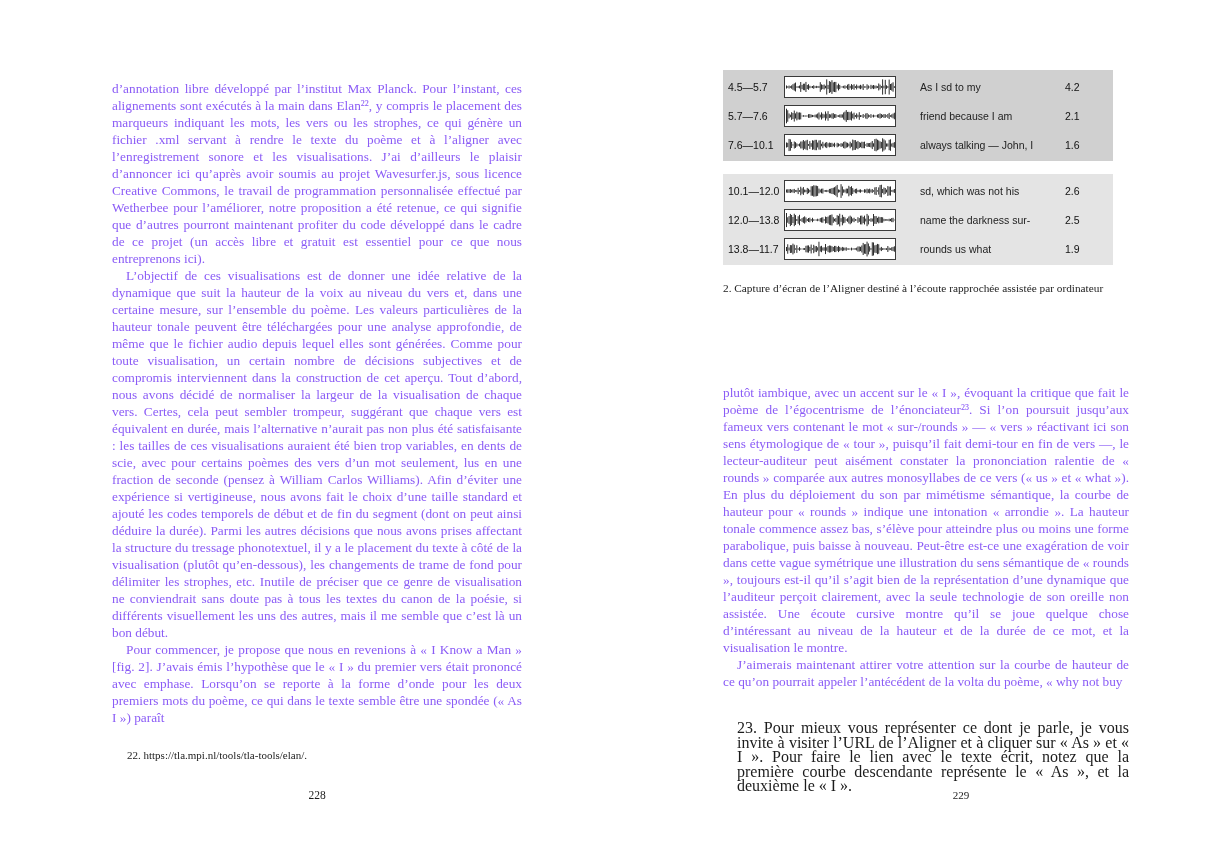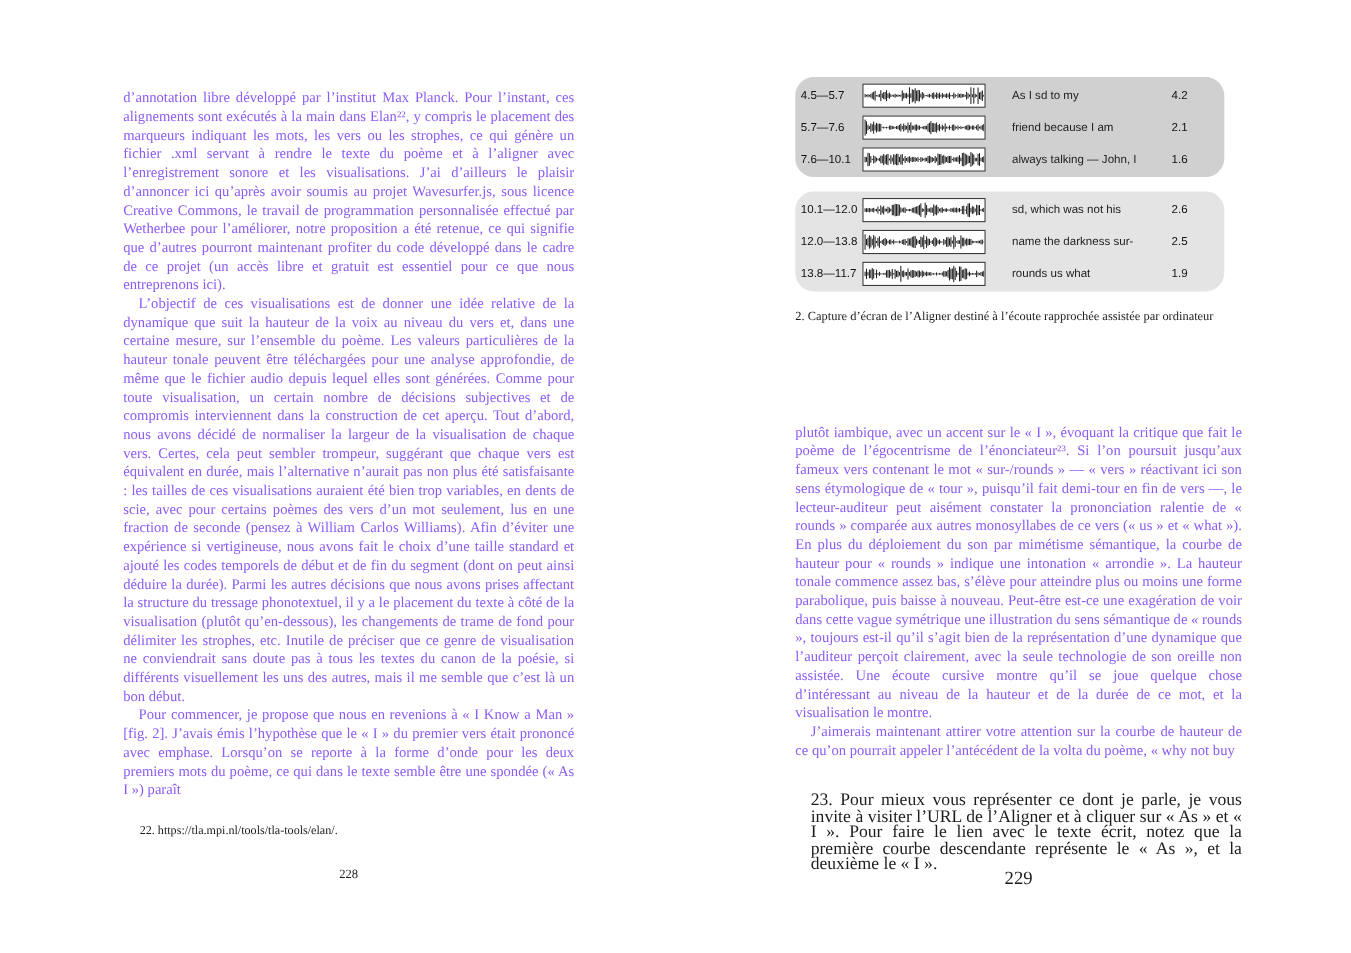--- a/index.html
+++ b/index.html
@@ -32,21 +32,20 @@
     position:absolute;left:112px;top:789px;width:410px;
     text-align:center;font-size:11.5px;color:#1c1c1c;
   }
 
   
   .figure{
     position:absolute;left:723px;top:70px;width:390px;
   }
   .stanza{
     padding:2px 0;
-    border-radius:17px;
   }
   .stanza-1{background:#d0d0d0;}
   .stanza-2{background:#e4e4e4;margin-top:13px;}
   .fig-row{
     display:flex;align-items:center;
     height:29px;
     font-family:"Liberation Sans", sans-serif;
     font-size:10.5px;
   }
   .fig-time{
@@ -76,22 +75,22 @@
   
   .right-column{
     position:absolute;left:723px;top:384px;width:406px;
   }
   .footnote-right{
     position:absolute;left:737px;top:721px;width:392px;
     font-size:16px;line-height:14.5px;color:#1c1c1c;
     text-align:justify;
   }
   .pagenum-right{
-    position:absolute;left:723px;top:789px;width:406px;
-    text-align:center;font-size:17px;color:#1c1c1c;
+    position:absolute;left:758px;top:789px;width:406px;
+    text-align:center;font-size:11px;color:#1c1c1c;
   }
 </style>
 </head>
 <body>
 
 <div class="left-column body-text">
   <p>d’annotation libre développé par l’institut Max Planck. Pour l’instant, ces alignements sont exécutés à la main dans Elan²², y compris le placement des marqueurs indiquant les mots, les vers ou les strophes, ce qui génère un fichier .xml servant à rendre le texte du poème et à l’aligner avec l’enregistrement sonore et les visualisations. J’ai d’ailleurs le plaisir d’annoncer ici qu’après avoir soumis au projet Wavesurfer.js, sous licence Creative Commons, le travail de programmation personnalisée effectué par Wetherbee pour l’améliorer, notre proposition a été retenue, ce qui signifie que d’autres pourront maintenant profiter du code développé dans le cadre de ce projet (un accès libre et gratuit est essentiel pour ce que nous entreprenons ici).</p>
   <p class="indent">L’objectif de ces visualisations est de donner une idée relative de la dynamique que suit la hauteur de la voix au niveau du vers et, dans une certaine mesure, sur l’ensemble du poème. Les valeurs particulières de la hauteur tonale peuvent être téléchargées pour une analyse approfondie, de même que le fichier audio depuis lequel elles sont générées. Comme pour toute visualisation, un certain nombre de décisions subjectives et de compromis interviennent dans la construction de cet aperçu. Tout d’abord, nous avons décidé de normaliser la largeur de la visualisation de chaque vers. Certes, cela peut sembler trompeur, suggérant que chaque vers est équivalent en durée, mais l’alternative n’aurait pas non plus été satisfaisante : les tailles de ces visualisations auraient été bien trop variables, en dents de scie, avec pour certains poèmes des vers d’un mot seulement, lus en une fraction de seconde (pensez à William Carlos Williams). Afin d’éviter une expérience si vertigineuse, nous avons fait le choix d’une taille standard et ajouté les codes temporels de début et de fin du segment (dont on peut ainsi déduire la durée). Parmi les autres décisions que nous avons prises affectant la structure du tressage phonotextuel, il y a le placement du texte à côté de la visualisation (plutôt qu’en-dessous), les changements de trame de fond pour délimiter les strophes, etc. Inutile de préciser que ce genre de visualisation ne conviendrait sans doute pas à tous les textes du canon de la poésie, si différents visuellement les uns des autres, mais il me semble que c’est là un bon début.</p>
   <p class="indent">Pour commencer, je propose que nous en revenions à « I Know a Man » [fig. 2]. J’avais émis l’hypothèse que le « I » du premier vers était prononcé avec emphase. Lorsqu’on se reporte à la forme d’onde pour les deux premiers mots du poème, ce qui dans le texte semble être une spondée (« As I ») paraît</p>
 </div>

